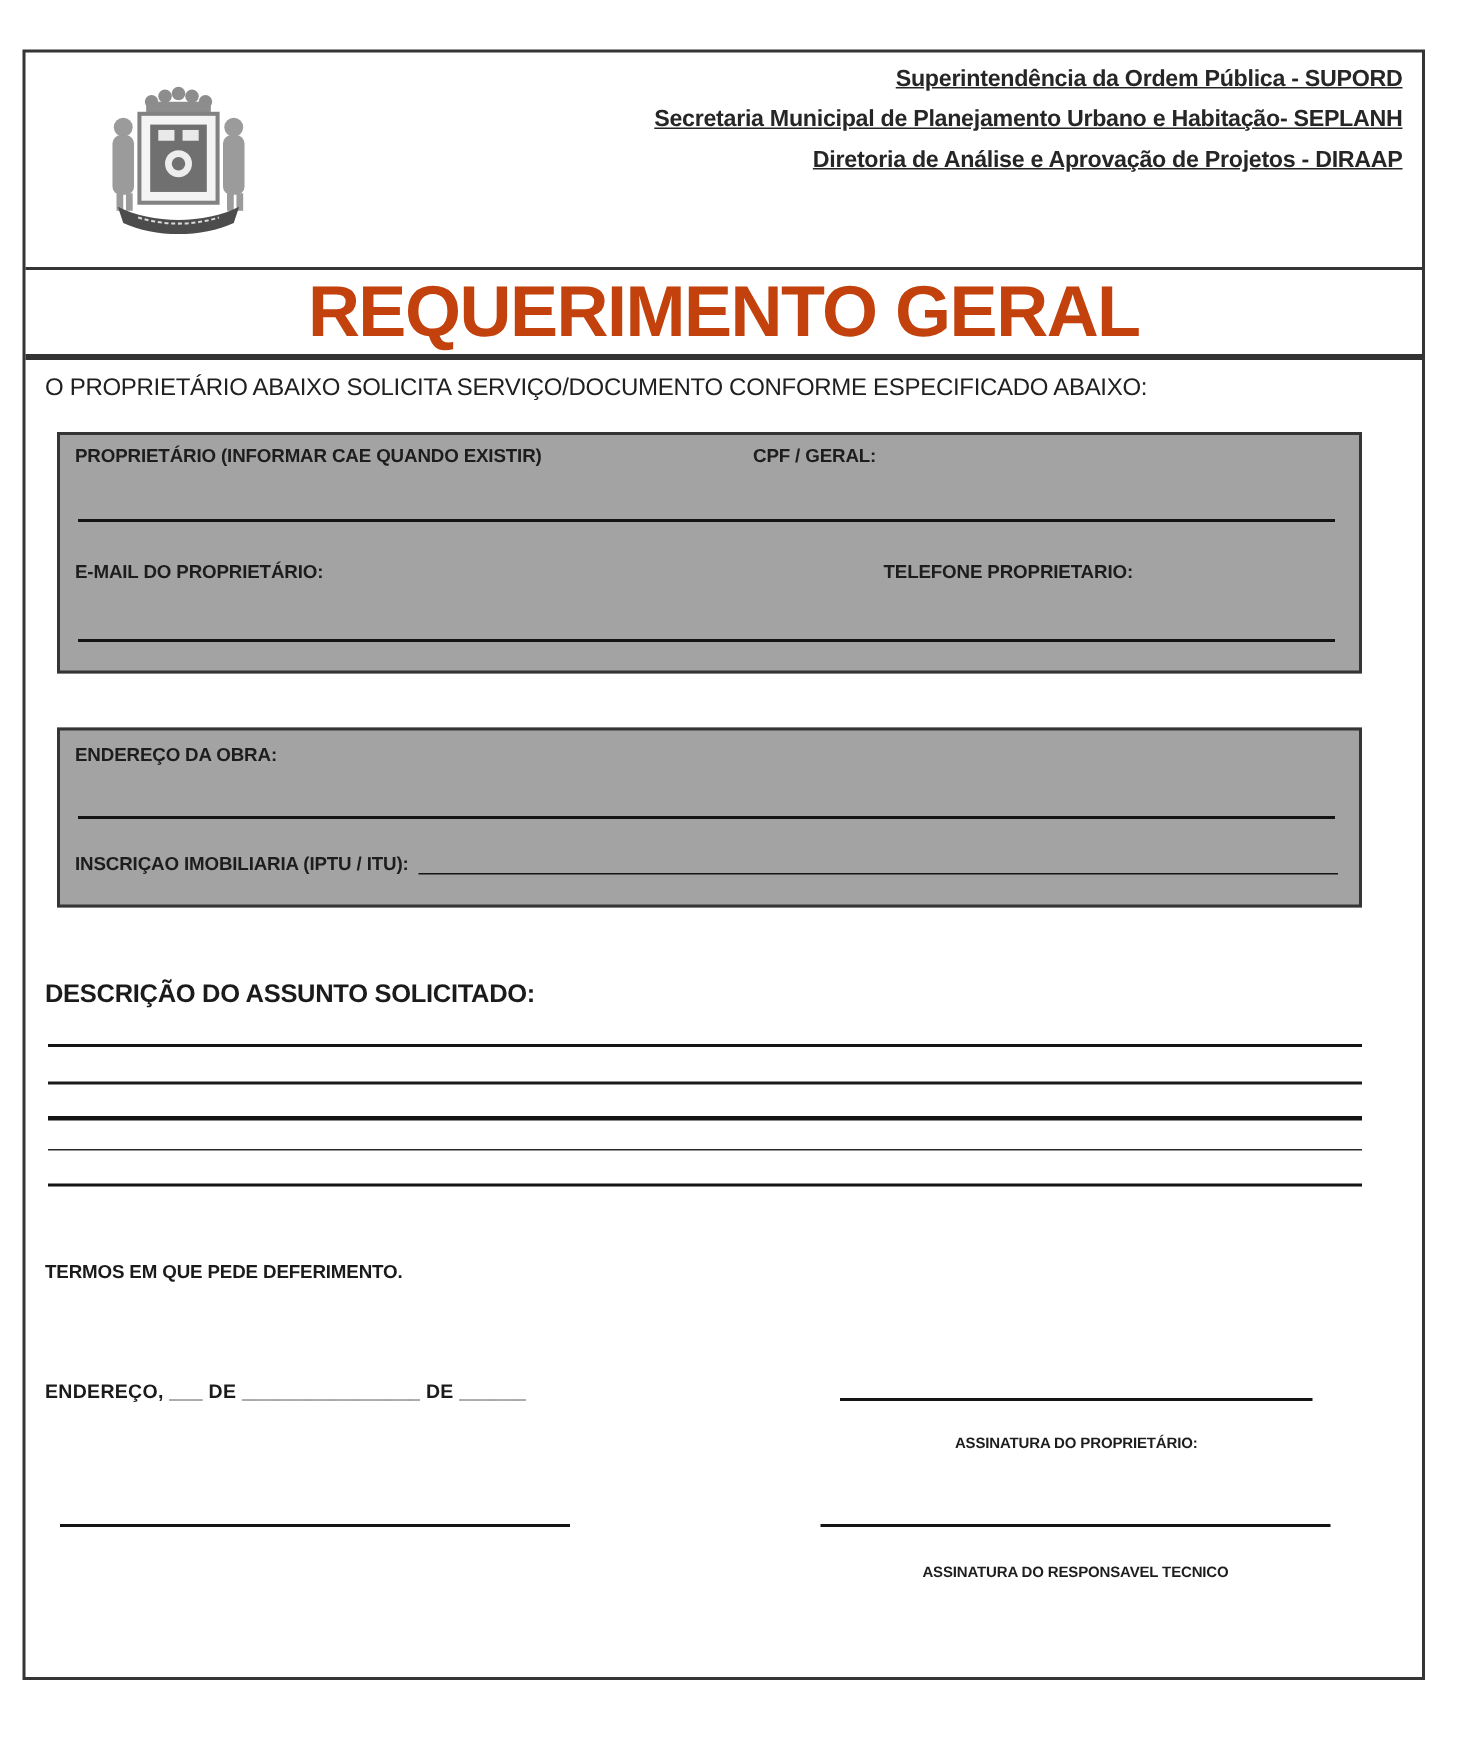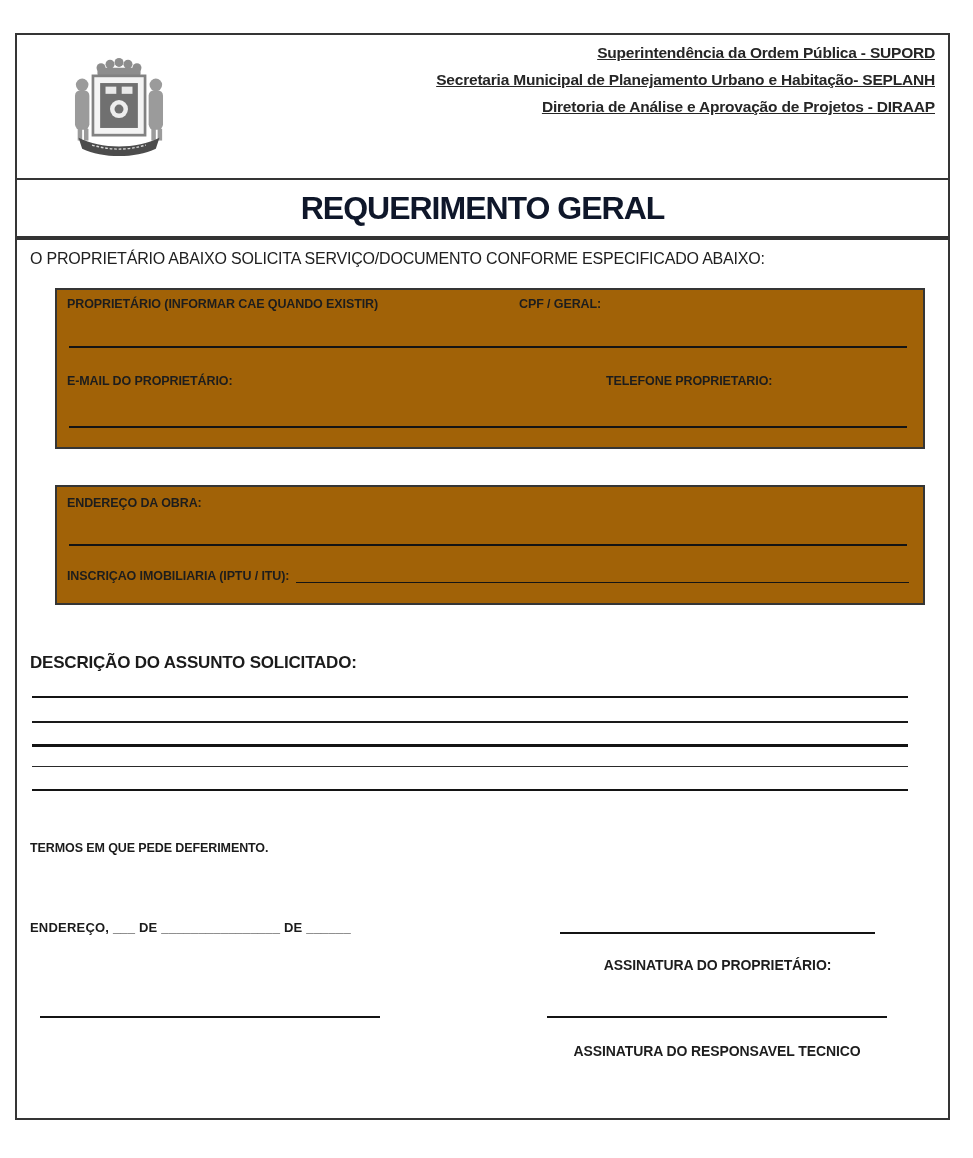--- a/index.html
+++ b/index.html
@@ -23,24 +23,24 @@
   .org-lines { position:absolute; right:13px; top:8px; text-align:right; }
   .org-line {
     font-weight:bold; font-size:15.5px; line-height:19px; margin-bottom:8px;
     color:#262626; text-decoration:underline; white-space:nowrap; letter-spacing:-0.2px;
   }
   
   .title-bar {
     position:absolute; left:0; right:0; top:145px; height:56px; border-bottom:4px solid #333;
     display:flex; align-items:center; justify-content:center;
   }
-  .title-text { font-weight:bold; font-size:32px; letter-spacing:-1px; color:#0f172a; white-space:nowrap; }
+  .title-text { font-weight:bold; font-size:48px; letter-spacing:-1px; color:#c2410c; white-space:nowrap; }
   
   .intro { position:absolute; left:13px; top:215px; font-size:16px; letter-spacing:-0.2px; color:#202020; white-space:nowrap; }
-  .box { position:absolute; left:38px; width:866px; border:2px solid #353535; background:#a16207; }
+  .box { position:absolute; left:21px; width:866px; border:2px solid #353535; background:#a3a3a3; }
   .box1 { top:253px; height:157px; }
   .box2 { top:450px; height:116px; }
   .lbl { position:absolute; font-weight:bold; font-size:12.5px; letter-spacing:-0.1px; color:#1d1d1d; white-space:nowrap; }
   .owner-lbl { left:10px; top:7px; }
   .cpf-lbl   { left:462px; top:7px; }
   .email-lbl { left:10px; top:84px; }
   .phone-lbl { left:549px; top:84px; }
   .addr-lbl  { left:10px; top:9px; }
   .fill-line { position:absolute; left:12px; right:16px; height:0; border-top:2.5px solid #141414; }
   .line-a { top:56px; }
@@ -54,21 +54,21 @@
   .dl2 { top:686px; border-top:2px   solid #1a1a1a; }
   .dl3 { top:709px; border-top:3px   solid #141414; }
   .dl4 { top:731px; border-top:1.5px solid #2a2a2a; }
   .dl5 { top:754px; border-top:2.5px solid #141414; }
   .terms { position:absolute; left:13px; top:806px; font-weight:bold; font-size:12.5px; letter-spacing:-0.1px; white-space:nowrap; }
   .date-line { position:absolute; left:13px; top:885px; font-weight:bold; font-size:13px; letter-spacing:0.2px; white-space:nowrap; }
   .sig-line { position:absolute; height:0; border-top:2.5px solid #141414; }
   .owner-sig  { left:543px; top:897px; width:315px; border-top-width:2px; }
   .author-sig { left:23px;  top:981px; width:340px; }
   .tech-sig   { left:530px; top:981px; width:340px; }
-  .sig-label { position:absolute; font-weight:bold; font-size:14px; letter-spacing:-0.1px; text-align:center; white-space:nowrap; color:#1d1d1d; }
+  .sig-label { position:absolute; font-weight:bold; font-size:10px; letter-spacing:-0.1px; text-align:center; white-space:nowrap; color:#1d1d1d; }
   .owner-sig-label  { left:543px; width:315px; top:922px; }
   .author-sig-label { left:23px;  width:340px; top:1008px; }
   .tech-sig-label   { left:530px; width:340px; top:1008px; }
 </style>
 </head>
 <body>
 
 <div class="form">
 
   <div class="header">

